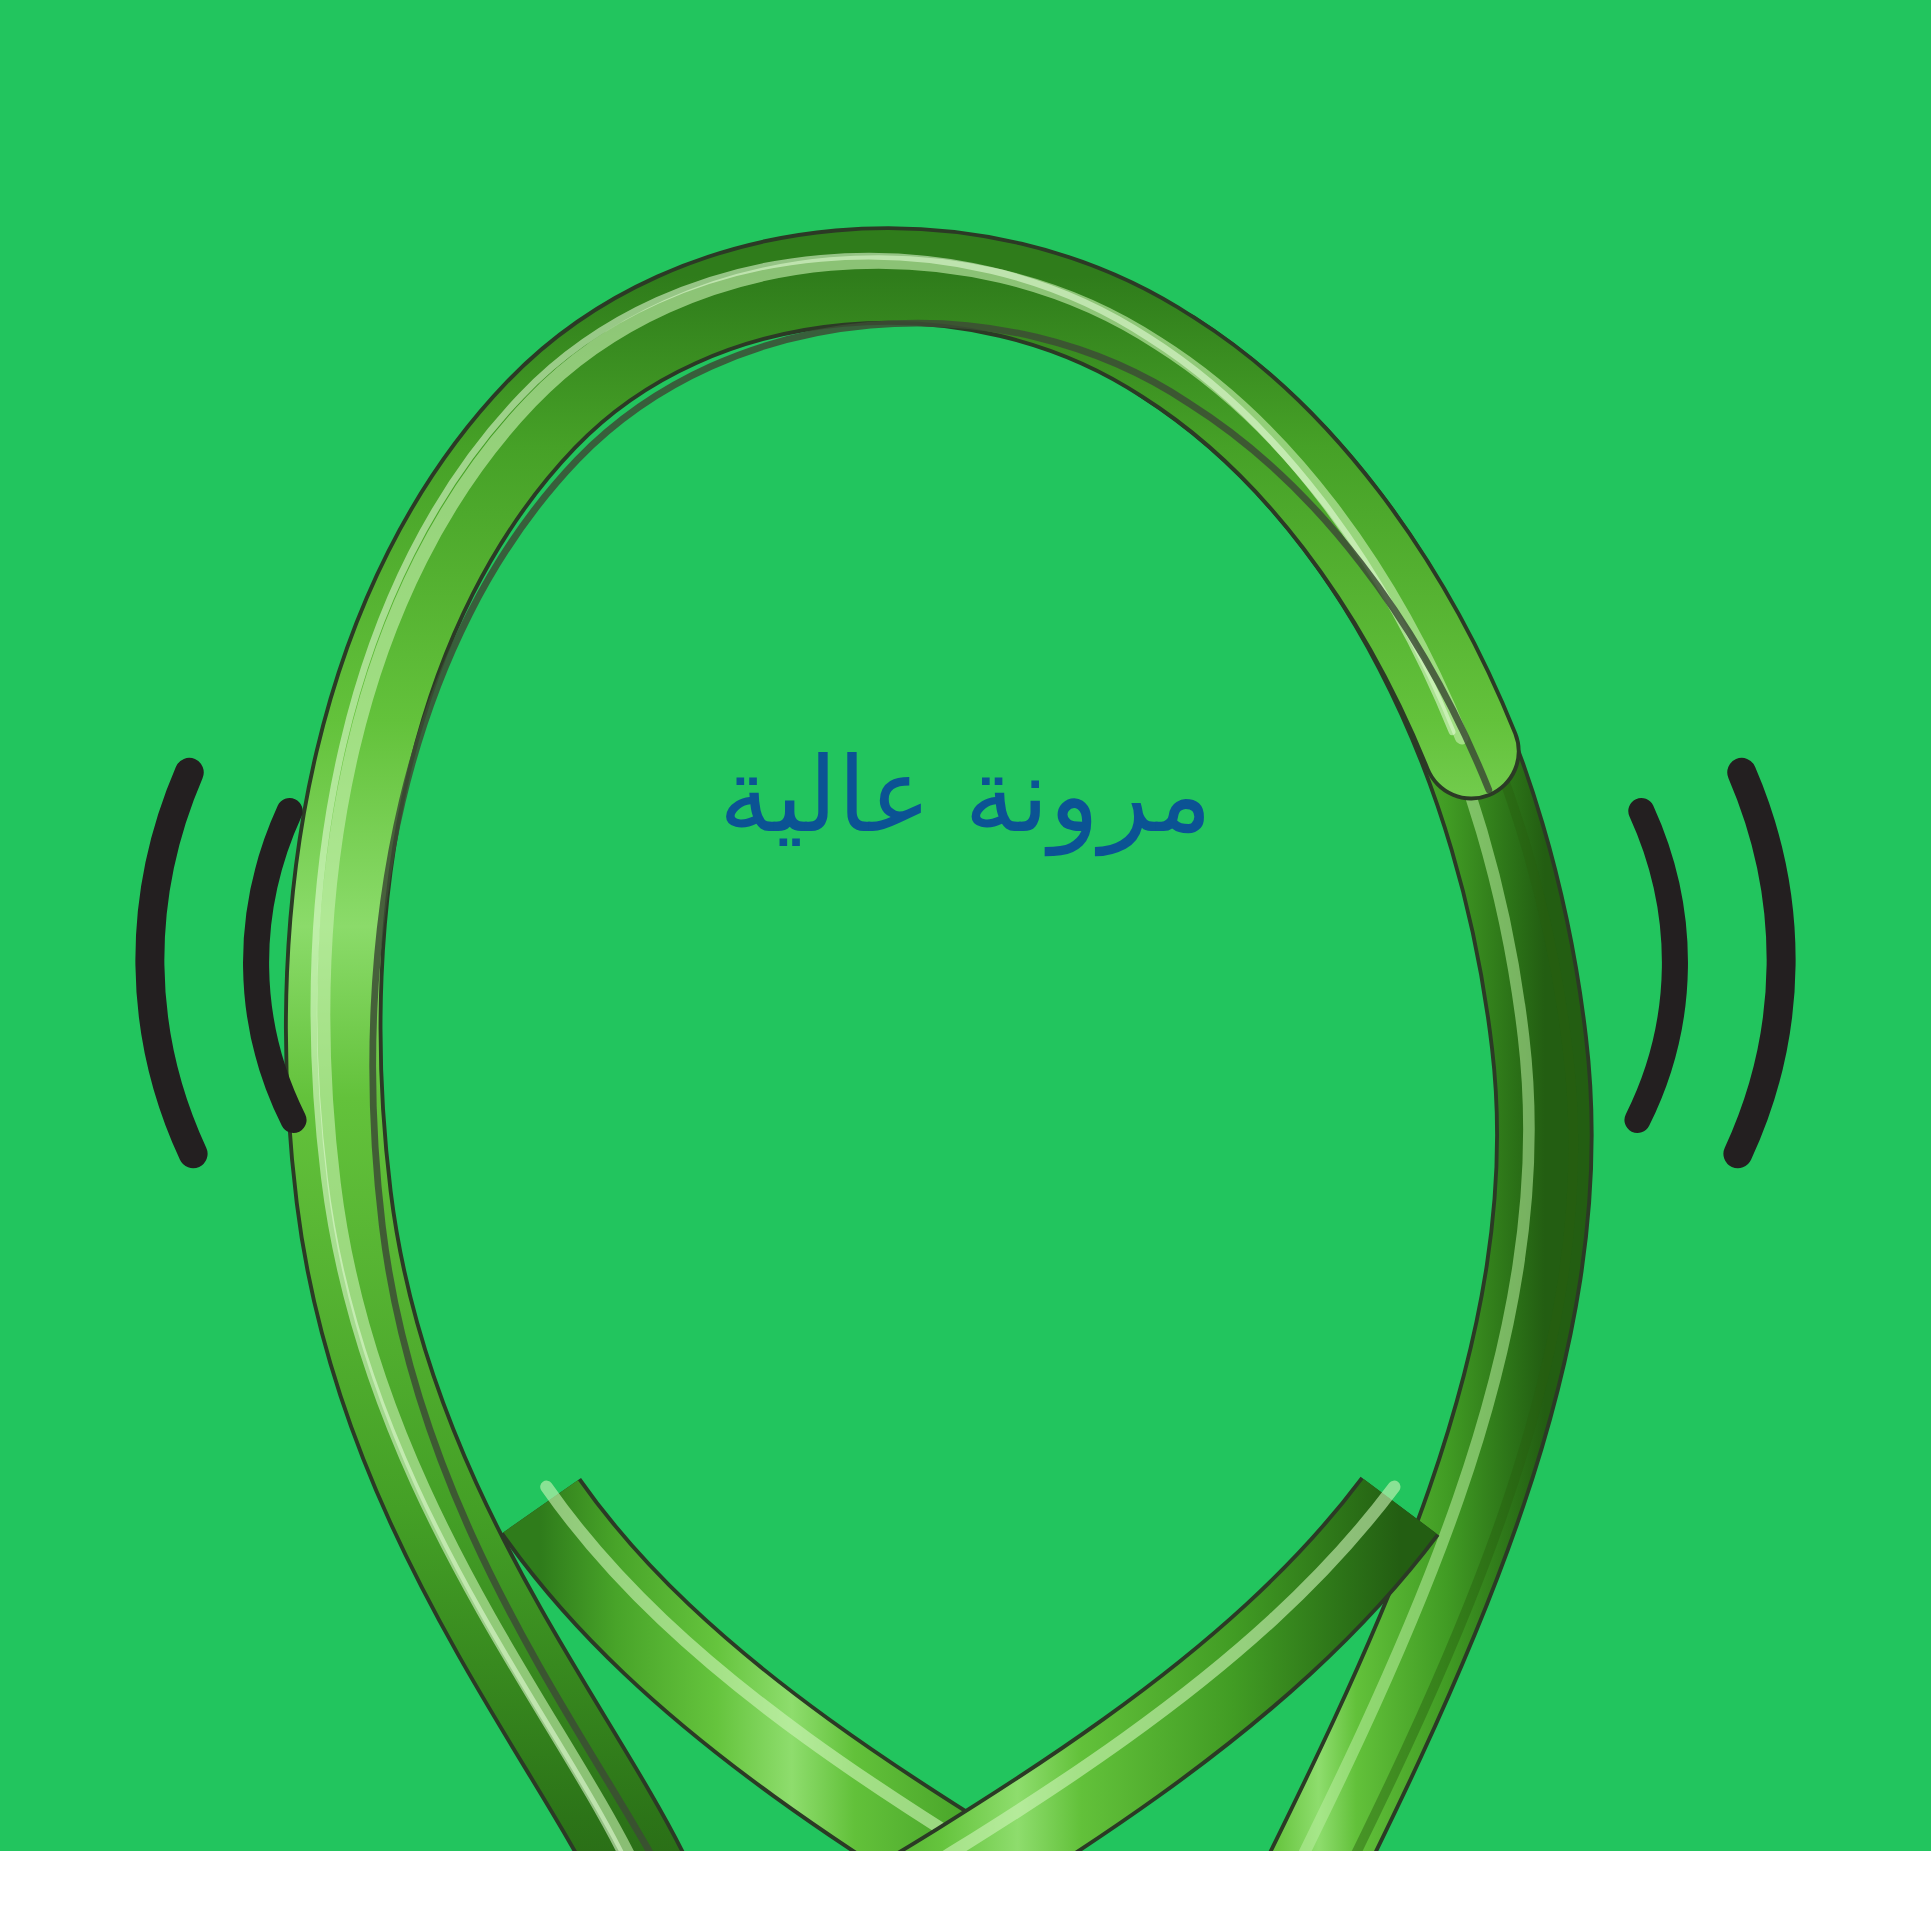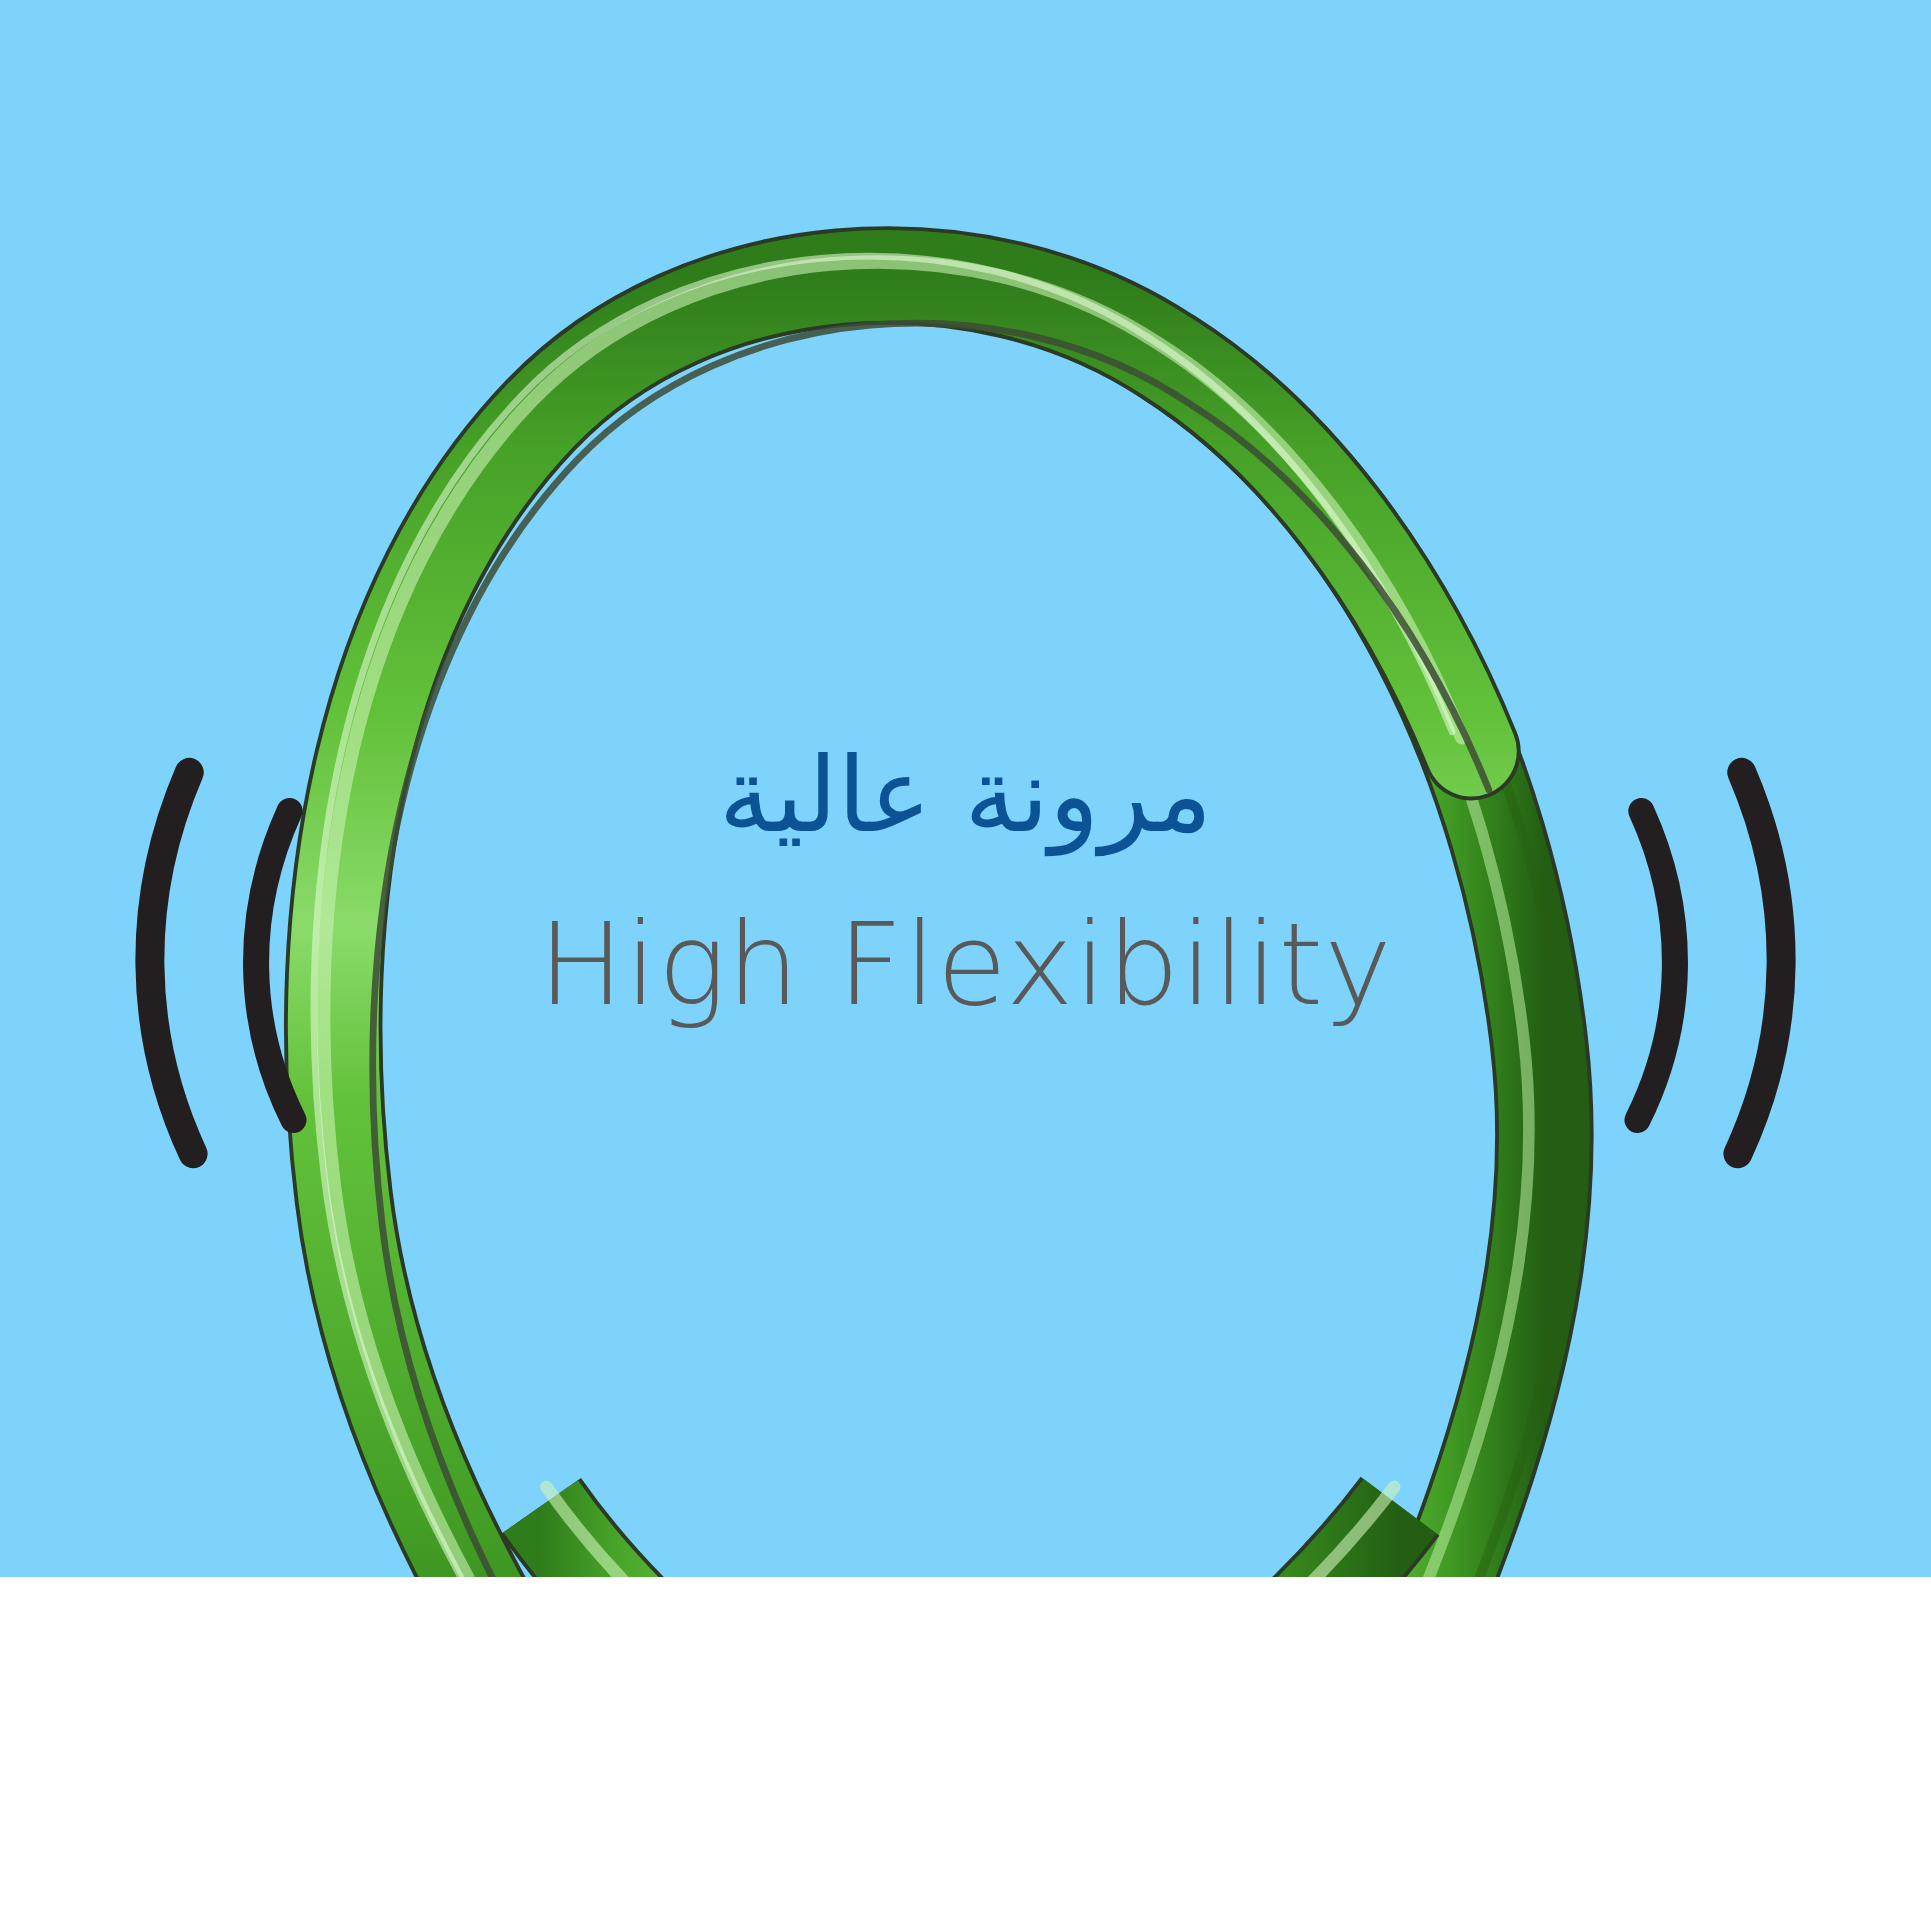--- a/index.html
+++ b/index.html
@@ -3,22 +3,22 @@
 <meta charset="utf-8">
 <style>
   html, body {
     margin: 0;
     padding: 0;
     background: #ffffff;
   }
   #stage {
     position: relative;
     width: 1931px;
-    height: 1577px;
-    background: #7dd3fc;
+    height: 1851px;
+    background: #22c55e;
     overflow: hidden;
     font-family: "DejaVu Sans", "Liberation Sans", sans-serif;
   }
   #artwork {
     position: absolute;
     left: 0;
     top: 0;
     width: 1931px;
     height: 1931px;
   }
@@ -177,16 +177,15 @@
       <path d="M 300 840 C 252 945, 254 1060, 304 1160" stroke-width="27" stroke="#231F20"></path>
     </g>
     <g fill="none" stroke="#231F20" stroke-linecap="round">
       <path d="M 1804 800 C 1860 930, 1858 1070, 1800 1195" stroke-width="30" stroke="#231F20"></path>
       <path d="M 1700 840 C 1748 945, 1746 1060, 1696 1160" stroke-width="27" stroke="#231F20"></path>
     </g>
   </svg>
 
   <div class="text-block" id="arabic-line" style="color:#0B5394;">مرونة عالية</div>
 
-  <div class="text-block" id="english-line" style="color:#595959;">High Flexibility</div>
 
 </div>
 
 
 </body></html>

